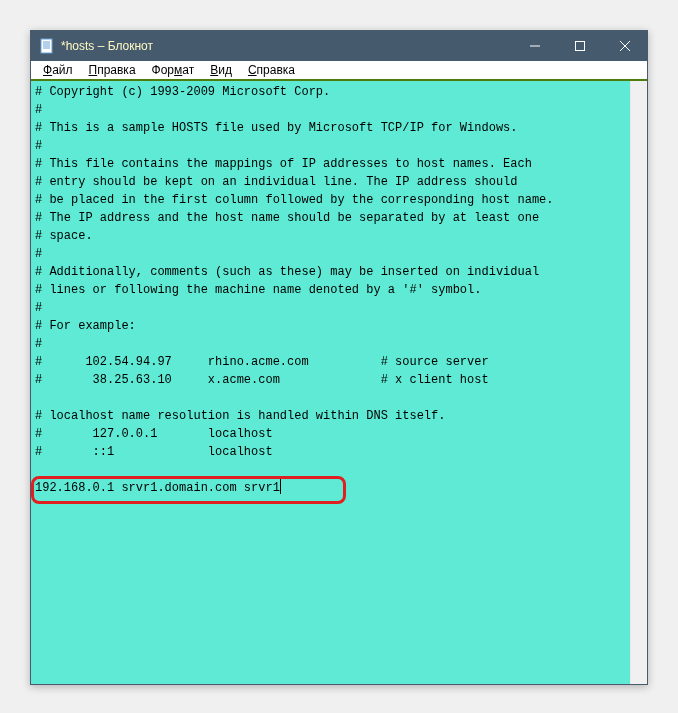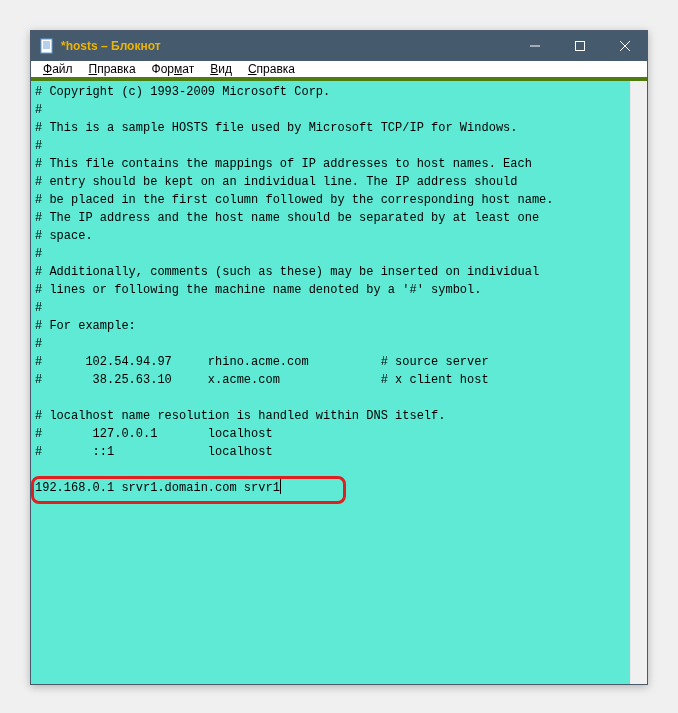--- a/index.html
+++ b/index.html
@@ -35,43 +35,42 @@
     height: 16px;
     margin-left: 8px;
     margin-right: 6px;
     display: inline-flex;
     align-items: center;
     justify-content: center;
   }
   .titlebar-title {
     flex: 1;
     font-size: 12px;
-    color: #eab308;
-    font-weight: bold;
+    color: #fef9c3;
   }
   .win-controls {
     display: flex;
     height: 100%;
   }
   .win-btn {
     width: 45px;
     height: 100%;
     display: flex;
     align-items: center;
     justify-content: center;
     color: #fff;
     cursor: pointer;
   }
   .menubar {
     background: #fff;
     height: 20px;
     display: flex;
     align-items: center;
     padding: 0 4px;
-    border-bottom: 4px solid #4d7c0f;
+    border-bottom: 2px solid #4d7c0f;
   }
   .menu-item {
     font-size: 12px;
     padding: 2px 8px;
     cursor: pointer;
     color: #000;
   }
   .menu-item .ul { text-decoration: underline; }
   .editor {
     flex: 1;

